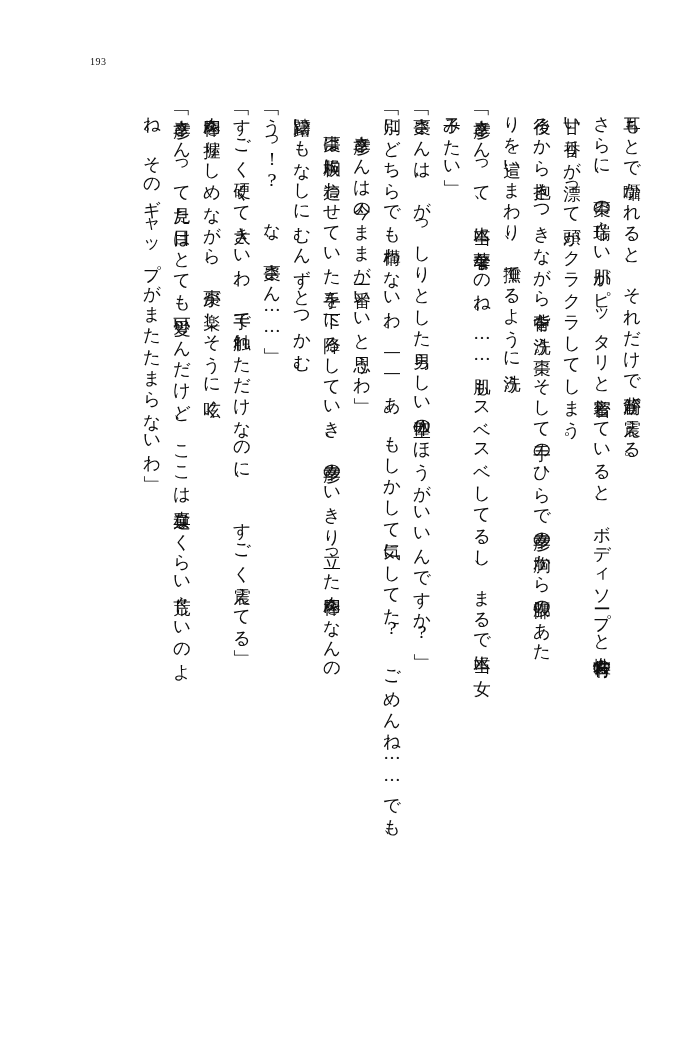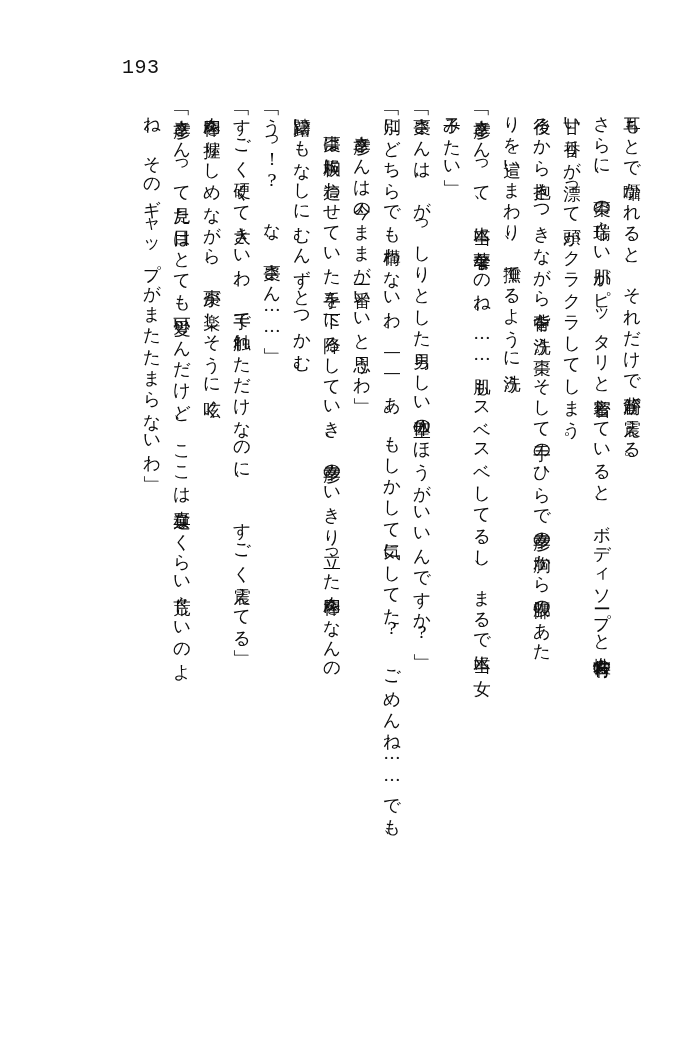--- a/index.html
+++ b/index.html
@@ -19,25 +19,24 @@
     position: relative;
     width: 700px;
     height: 1050px;
     box-sizing: border-box;
   }
 
   .page-number {
     position: absolute;
     top: 56px;
     left: 90px;
-    font-size: 20px;
+    font-size: 10px;
     letter-spacing: 0.5px;
-    font-family: Liberation Mono, monospace;
+    font-family: Liberation Serif, serif;
     color: #111;
-    margin-left: 32px;
   }
 
   
   .body-text {
     position: absolute;
     top: 104px;
     right: 60px;
     left: 68px;
     height: 880px;
     display: flex;

